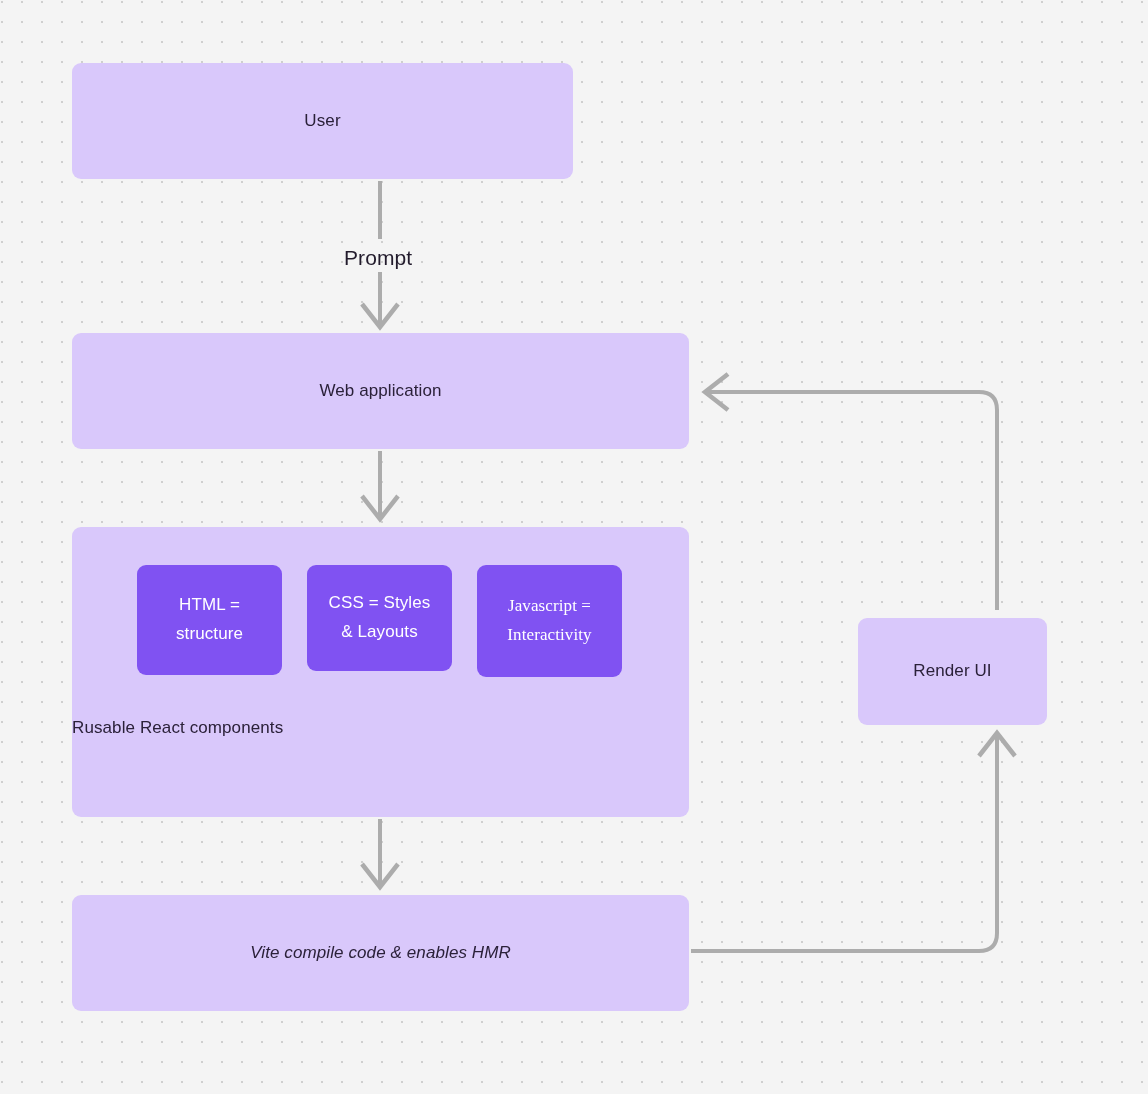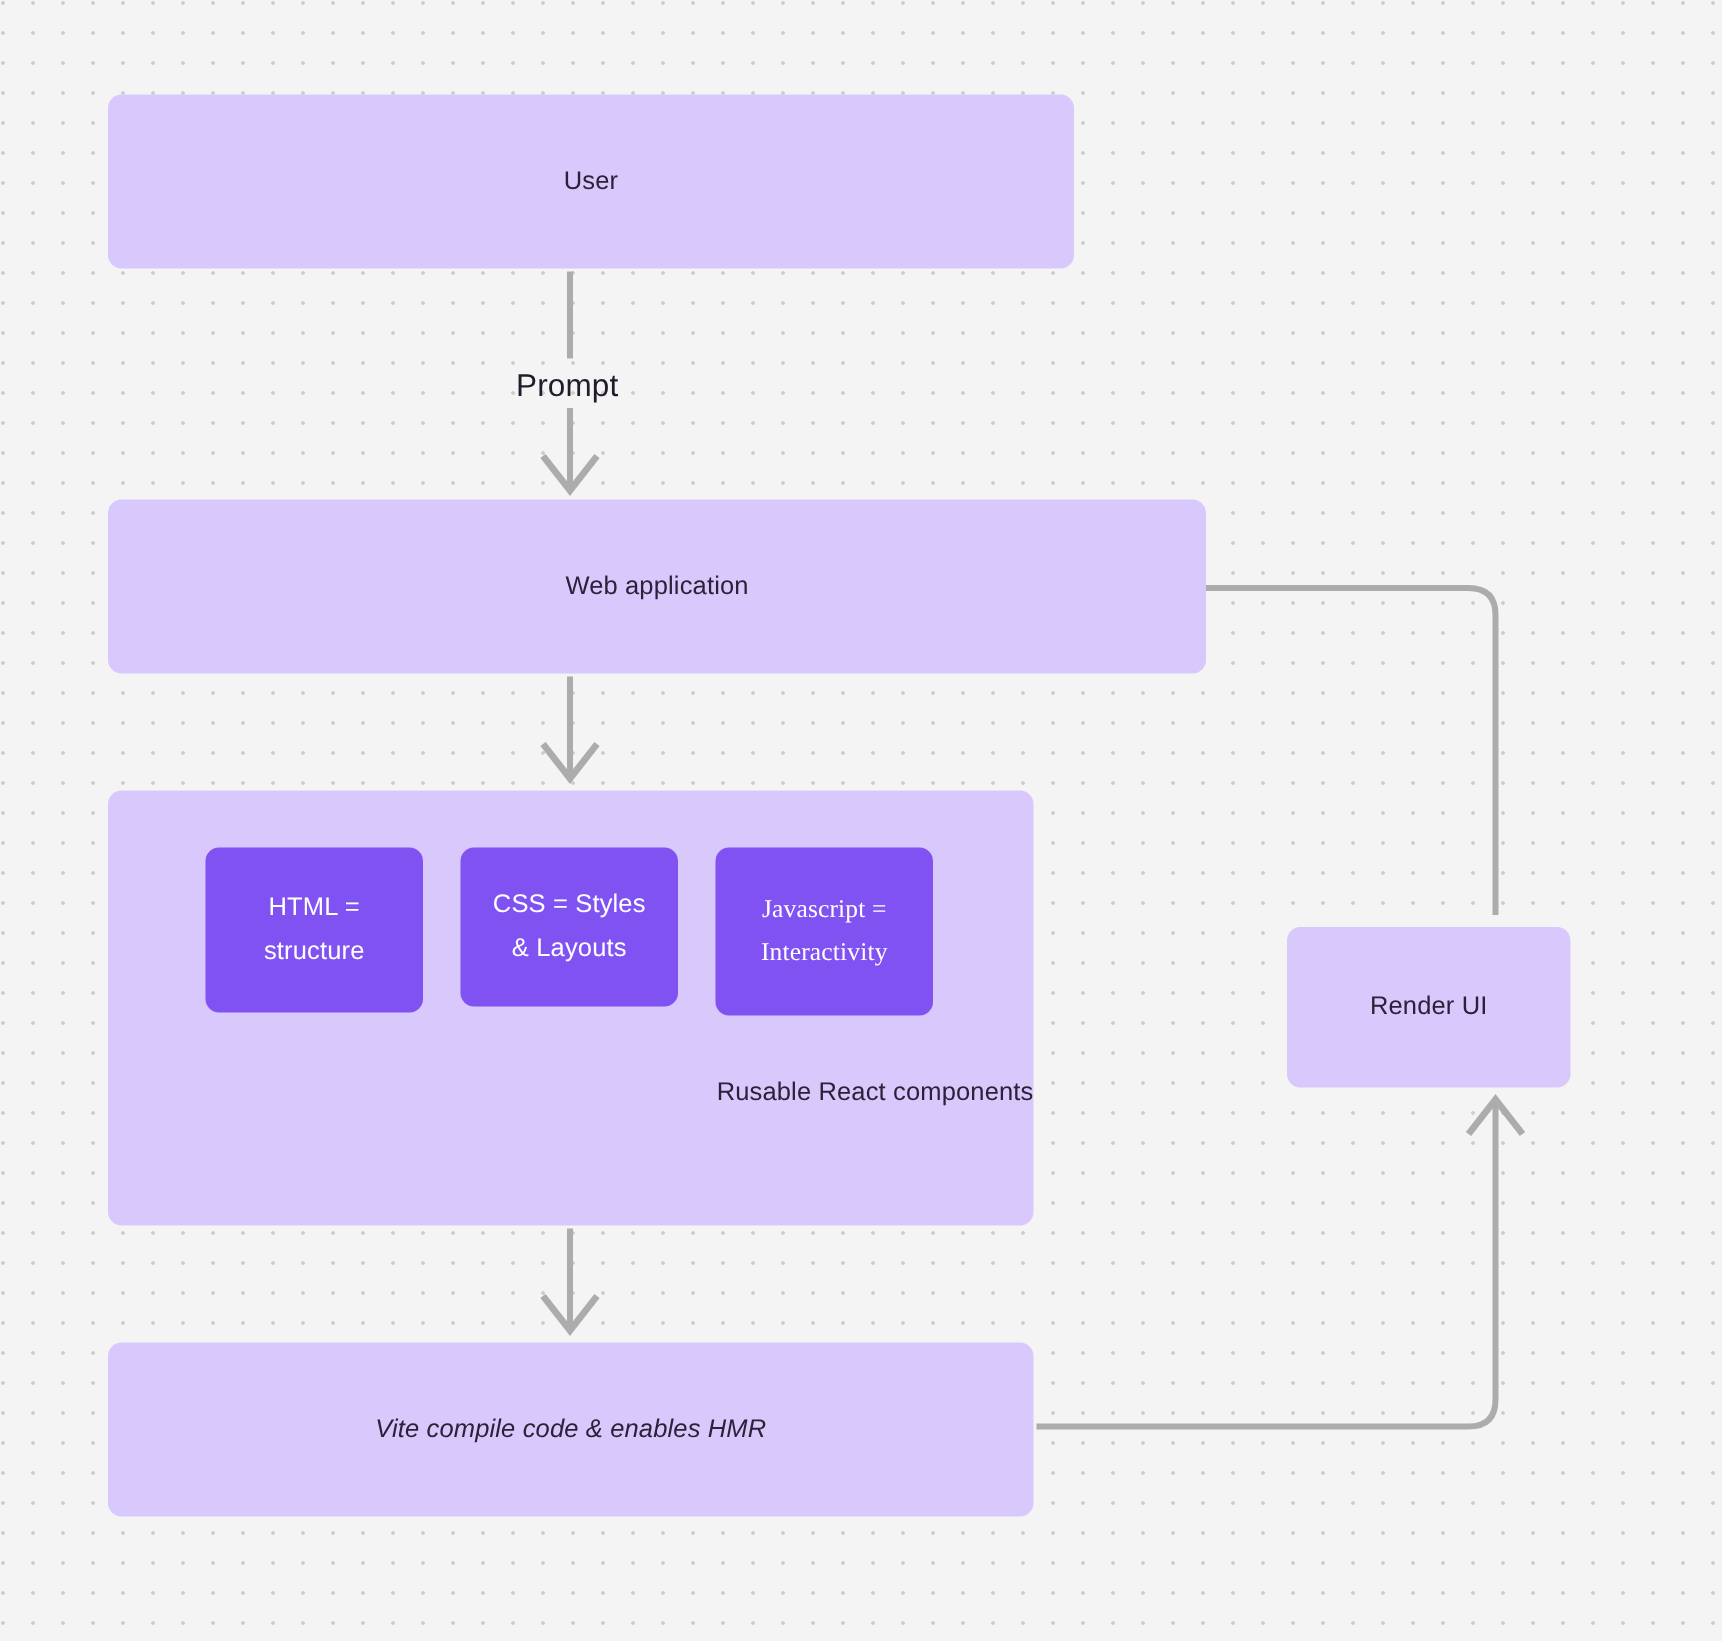--- a/index.html
+++ b/index.html
@@ -38,22 +38,22 @@
     text-align: center;
     letter-spacing: 0.1px;
   }
 
   .node-label {
     display: block;
     white-space: pre-line;
   }
 
   
-  #node-user       { left: 72px;  top: 63px;  width: 644px; height: 116px; }
-  #node-webapp     { left: 72px;  top: 333px; width: 732px; height: 116px; }
+  #node-user       { left: 72px;  top: 63px;  width: 501px; height: 116px; }
+  #node-webapp     { left: 72px;  top: 333px; width: 617px; height: 116px; }
   #node-components { left: 72px;  top: 527px; width: 617px; height: 290px;
                      display: block; }
   #node-vite       { left: 72px;  top: 895px; width: 617px; height: 116px; font-style: italic; }
   #node-render     { left: 858px; top: 618px; width: 189px; height: 107px; }
 
   
   .chip {
     position: absolute;
     box-sizing: border-box;
     border-radius: 9px;
@@ -70,21 +70,21 @@
   }
   #chip-html { left: 137px; top: 565px; width: 145px; height: 110px; }
   #chip-css  { left: 307px; top: 565px; width: 145px; height: 106px; }
   #chip-js   { left: 477px; top: 565px; width: 145px; height: 112px; font-family: Liberation Serif, serif; }
 
   #components-caption {
     position: absolute;
     left: 72px;
     top: 718px;
     width: 617px;
-    text-align: right;
+    text-align: left;
     color: #2B2139;
     font-size: 17px;
     letter-spacing: 0.1px;
   }
 
   
   .edge-label {
     position: absolute;
     color: #221B2C;
     font-size: 21px;

